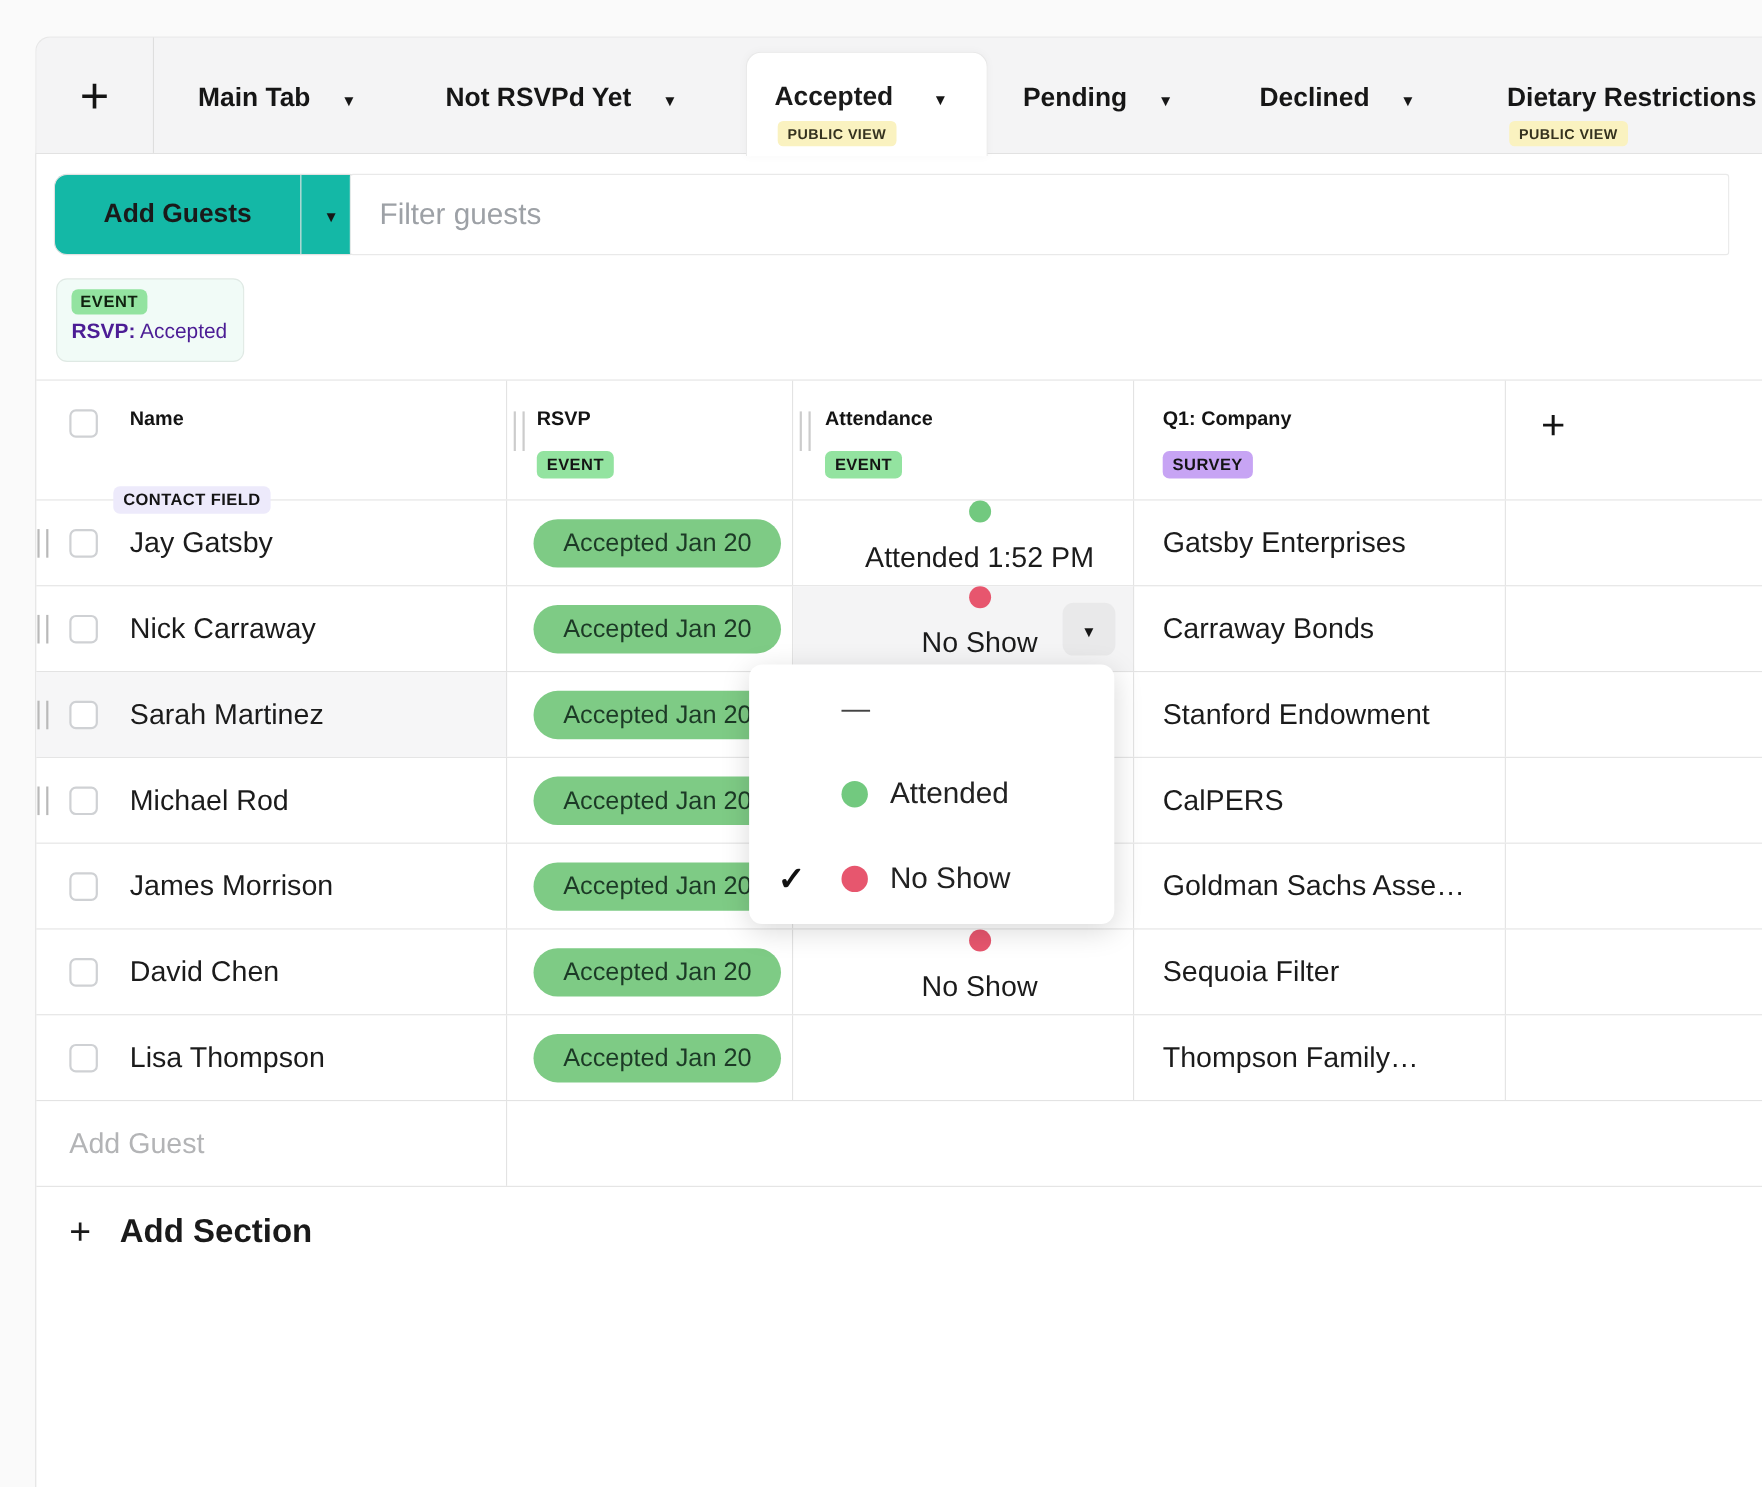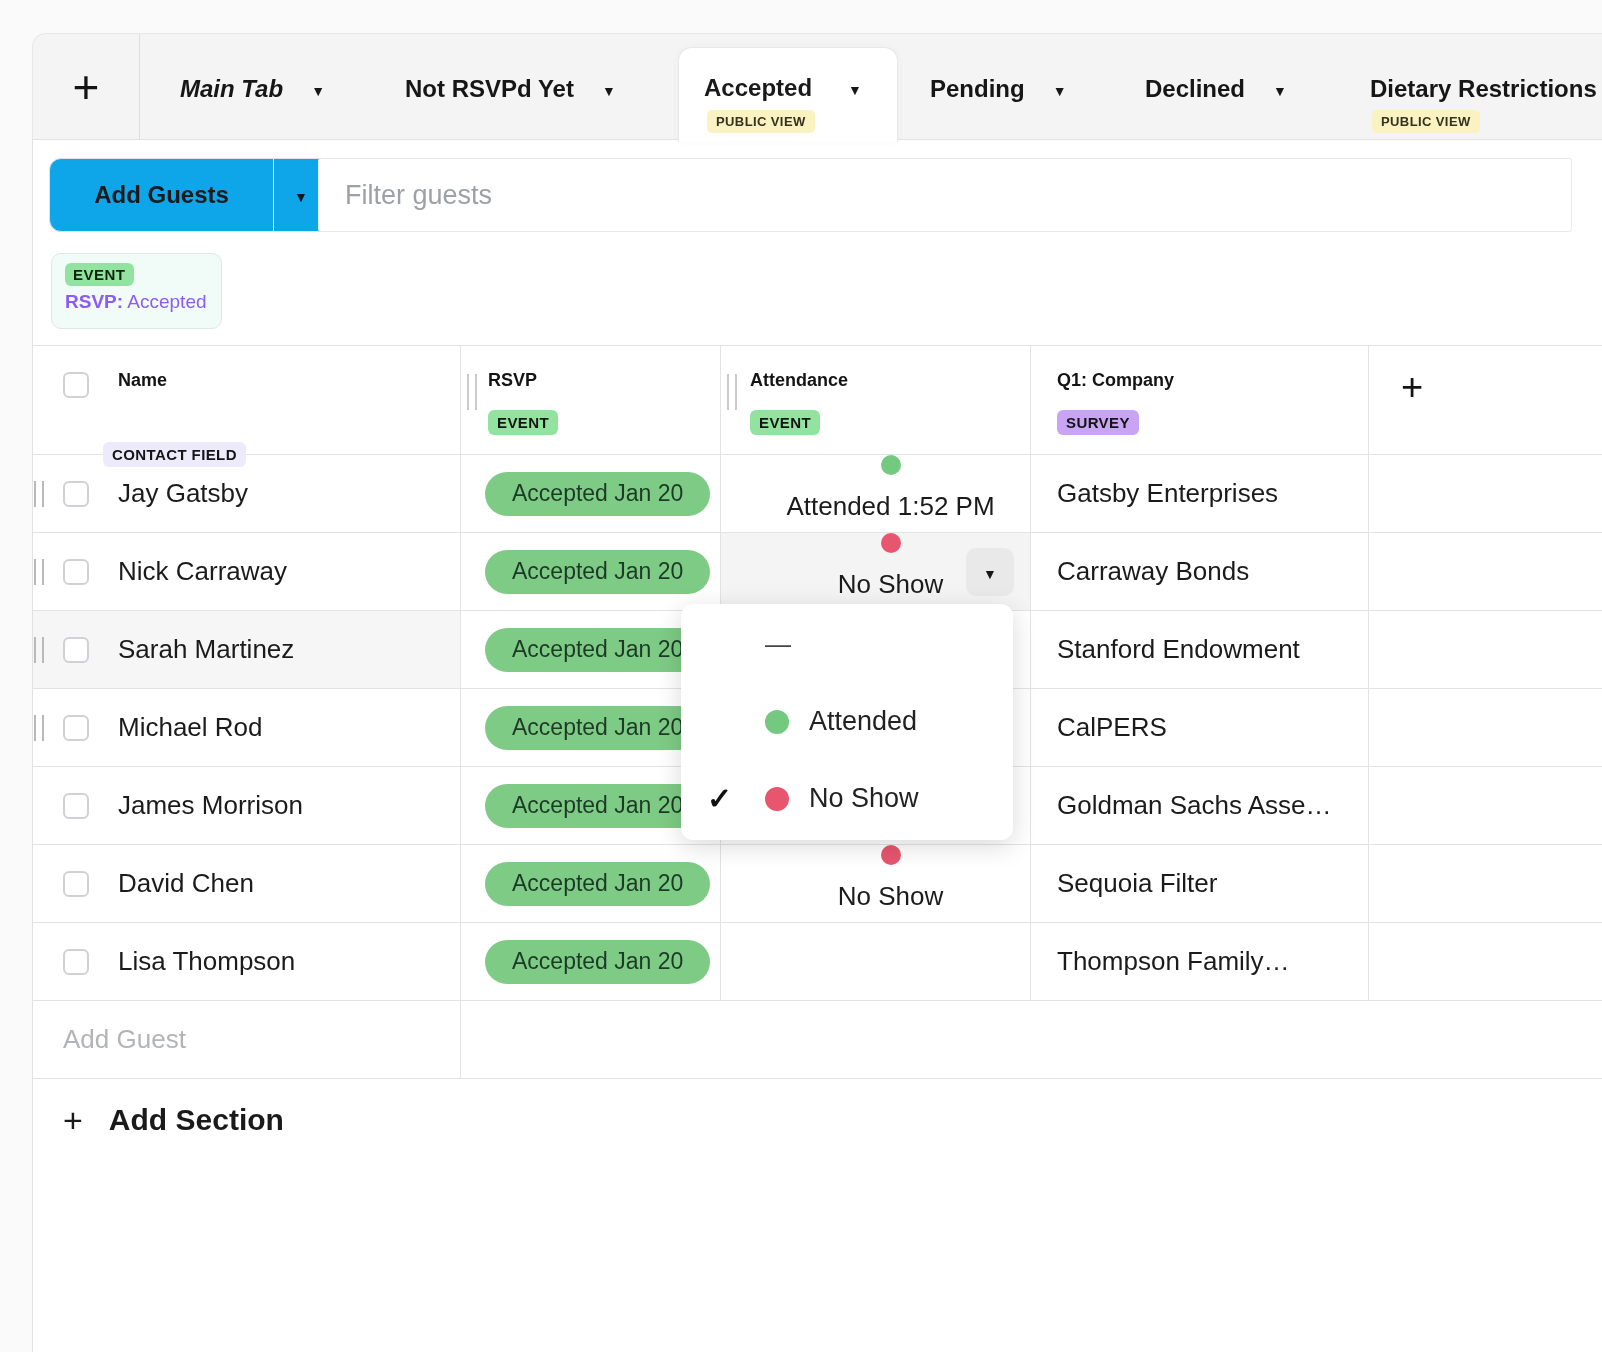--- a/index.html
+++ b/index.html
@@ -24,21 +24,21 @@
     display:flex; align-items:center; justify-content:center;
     cursor:pointer;
   }
   .tab-plus-cell .plus { font-size:46px; font-weight:400; color:#141414; line-height:1; }
   .tab {
     position:absolute; top:40px; height:30px;
     display:flex; align-items:center; gap:28px;
     font-size:24px; font-weight:700; color:#161616; white-space:nowrap; cursor:pointer;
   }
   .caret { font-size:14px; color:#161616; padding-top:3px; }
-  .tab-main      { left:147px;font-style:italic; }
+  .tab-main      { left:147px; }
   .tab-notrsvpd  { left:372px; }
   .tab-pending   { left:897px; }
   .tab-declined  { left:1112px; }
   .tab-dietary   { left:1337px; }
   .tab-selected {
     position:absolute; left:645px; top:13px; width:220px; height:95px;
     background:#fff; border:1px solid #e8e8e8; border-bottom:none;
     border-radius:14px 14px 0 0; z-index:2;
     box-shadow:0 0 8px rgba(0,0,0,0.03);
   }
@@ -57,21 +57,21 @@
 
   
   .content {
     position:absolute; left:32px; top:140px; right:0; bottom:0;
     background:#fff; border-left:1px solid #e2e2e2;
   }
 
   
   .add-guests {
     position:absolute; left:16px; top:18px; width:280px; height:74px;
-    background:#0ea5e9; border:1px solid #e2e2e2; border-radius:12px;
+    background:#14b8a6; border:1px solid #e2e2e2; border-radius:12px;
     display:flex; align-items:stretch; cursor:pointer;
   }
   .ag-label { flex:1; display:flex; align-items:center; justify-content:center;
               font-size:24px; font-weight:700; }
   .ag-div   { width:1px; background:#e6e6e6; }
   .ag-caret { width:54px; display:flex; align-items:center; justify-content:center; font-size:15px; }
   .filter-input {
     position:absolute; left:285px; top:18px; width:1254px; height:74px;
     border:1px solid #e9e9e9; border-radius:3px; background:#fff;
     font-family:"Liberation Sans", sans-serif;
@@ -83,21 +83,21 @@
   .chip {
     position:absolute; left:18px; top:113px; height:76px;
     background:#f1fbf7; border:1px solid #dfe9e4; border-radius:10px;
     padding:9px 14px 9px 13px;
   }
   .chip-tag {
     display:inline-block; background:#93e3a0; color:#10210f;
     font-size:15px; font-weight:700; letter-spacing:.5px;
     padding:3px 8px; border-radius:6px;
   }
-  .chip-line { margin-top:5px; font-size:19px; color:#8b5cf6; white-space:nowrap; }
+  .chip-line { margin-top:5px; font-size:19px; color:#4c1d95; white-space:nowrap; }
   .chip-line b { font-weight:700; }
 
   
   .table { position:absolute; left:0; top:205px; right:0; }
   .tr {
     display:grid; grid-template-columns:428px 260px 310px 338px 1fr;
     border-bottom:1px solid #e3e3e3;
   }
   .tr.header { height:110px; border-top:1px solid #e3e3e3; }
   .tr.body   { height:78px; }

